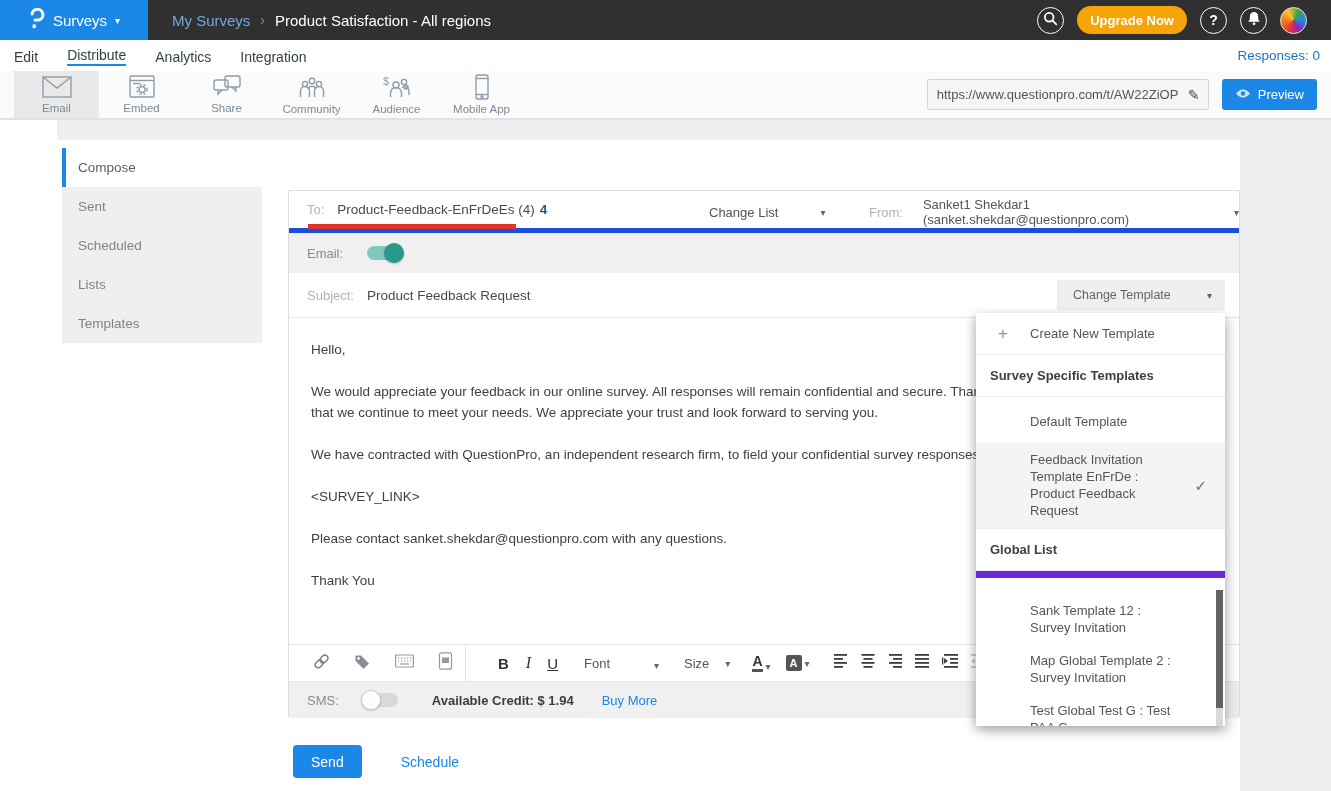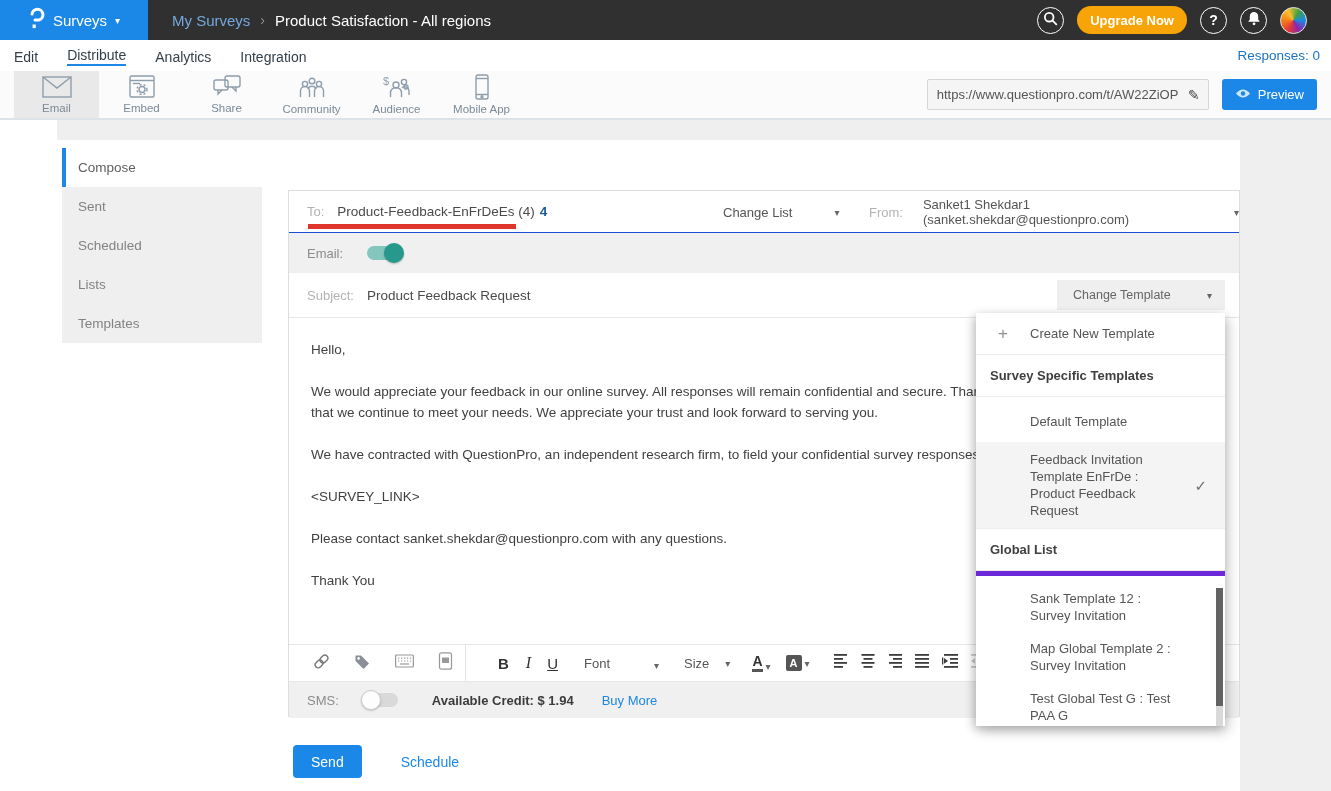--- a/index.html
+++ b/index.html
@@ -43,27 +43,27 @@
   
   .left-strip { position:absolute; left:0; top:120px; width:57px; height:671px; background:#fff; }
   .card { position:absolute; left:57px; top:140px; width:1183px; height:651px; background:#fff; }
 
   .menu { position:absolute; left:5px; top:8px; width:200px; }
   .menu-item { height:39px; line-height:39px; padding-left:16px; font-size:13.5px; color:#828282; background:#efefef; cursor:pointer; }
   .menu-item.active { background:#fff; border-left:4px solid #1b87e6; padding-left:12px; color:#5f5f5f; }
 
   
   .composer { position:absolute; left:231px; top:50px; width:952px; height:527px; border:1px solid #ddd; background:#fff; }
-  .row-to { position:relative; height:42px; display:flex; align-items:center; border-bottom:1px solid #1d4ed8; }
+  .row-to { position:relative; height:42px; display:flex; align-items:center; border-bottom:5px solid #1d4ed8; }
   .lbl { color:#b3b3b3; font-size:13px; }
   .row-to .lbl { margin-left:18px; }
   .to-value { margin-left:13px; font-size:13.5px; color:#4a4a4a; }
   .to-count { margin-left:5px; font-size:13.5px; font-weight:bold; color:#1c5c99; }
   .red-underline { position:absolute; left:19px; top:33px; width:208px; height:5px; background:#e0352b; }
-  .change-list { position:absolute; left:434px; top:0; height:42px; display:flex; align-items:center; gap:42px; cursor:pointer; }
+  .change-list { position:absolute; left:420px; top:0; height:42px; display:flex; align-items:center; gap:42px; cursor:pointer; }
   .change-list-label { font-size:13px; color:#555; }
   .dd-caret { font-size:10px; color:#666; }
   .from-group { position:absolute; left:562px; top:0; height:42px; display:flex; align-items:center; cursor:pointer; }
   .from-group .lbl { margin-right:20px; }
   .from-value { font-size:13px; color:#555; margin-right:14px; }
 
   .row-email { height:40px; background:#f0f0f0; display:flex; align-items:center; padding-left:18px; }
   .row-email .lbl { color:#8b8b8b; }
   .toggle { position:relative; width:35px; height:14px; border-radius:7px; cursor:pointer; }
   .toggle-on { background:#82c6bd; margin-left:24px; }
@@ -111,21 +111,21 @@
            box-shadow:-3px 3px 9px rgba(0,0,0,.18), 3px 5px 12px rgba(0,0,0,.22); }
   .tm-create { height:42px; display:flex; align-items:center; border-bottom:1px solid #ececec; cursor:pointer; }
   .tm-plus { margin-left:22px; width:18px; font-size:17px; color:#909090; }
   .tm-create-label { margin-left:14px; font-size:13px; color:#555; }
   .tm-header { padding:13px 14px; font-size:13px; font-weight:bold; color:#3f3f3f; border-bottom:1px solid #ececec; }
   .tm-item { padding:16px 20px 12px 54px; font-size:13px; color:#555; line-height:17px; cursor:pointer; }
   .tm-item.selected { position:relative; background:#f4f4f4; padding:9px 45px 9px 54px; }
   .tm-item-text { display:block; max-width:152px; }
   .tm-check { position:absolute; right:18px; top:50%; transform:translateY(-50%); color:#6f6f6f; font-size:15px; font-weight:bold; }
   .tm-header-global { border-top:1px solid #ececec; }
-  .tm-scroll { position:relative; height:155px; border-top:5px solid #6d28d9; overflow:hidden; padding-top:14px; }
+  .tm-scroll { position:relative; height:155px; border-top:7px solid #6d28d9; overflow:hidden; padding-top:24px; }
   .tm-gitem { padding:0 45px 0 54px; margin-bottom:16px; font-size:13px; color:#555; line-height:17px; cursor:pointer; }
   .tm-scrollbar { position:absolute; right:2px; top:12px; width:7px; height:118px; background:#636363; cursor:pointer; }
   .tm-scrolltrack { position:absolute; right:2px; top:130px; width:7px; height:22px; background:#d9d9d9; }
 </style>
 </head>
 <body>
 
 <div class="screen">
 
   <div class="topbar">

